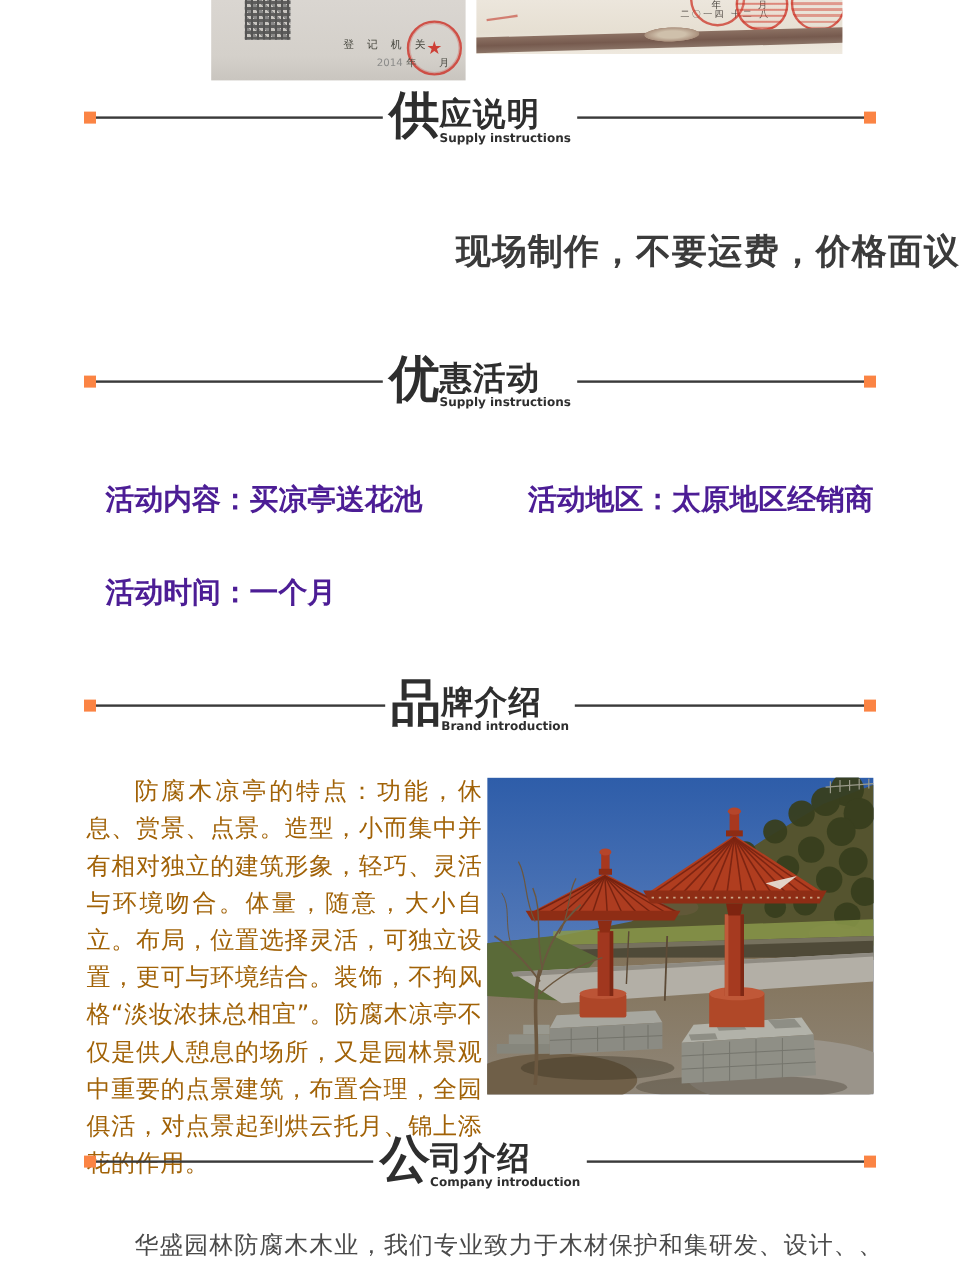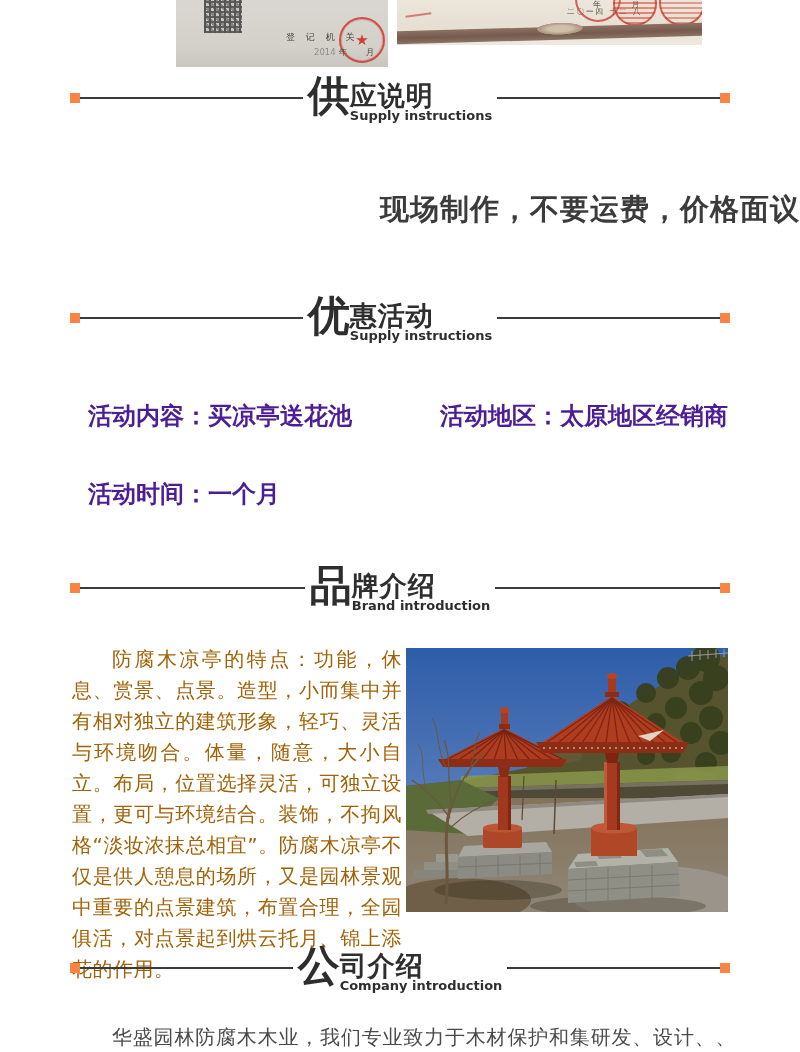--- a/index.html
+++ b/index.html
@@ -45,21 +45,21 @@
     border-bottom:2px solid rgba(195,60,45,.6);transform:rotate(-8deg);}
   
   .sec{position:absolute;left:0;right:0;height:44px;display:flex;align-items:center;
     padding:0 70px;box-sizing:border-box;}
   .sec .sq{width:10px;height:10px;background:#fb8444;flex:0 0 auto;}
   .sec .ln{flex:1 1 auto;height:2px;background:#3a3a3a;}
   .sec .ttl{display:flex;align-items:flex-start;margin:0 5px;white-space:nowrap;}
   .sec .big{font-size:42px;line-height:40px;font-weight:bold;color:#2e2e2e;}
   .sec .col{display:flex;flex-direction:column;margin-top:7px;}
   .sec .rest{font-size:27px;line-height:26px;font-weight:bold;color:#2e2e2e;letter-spacing:1px;}
-  .sec .sub{font-size:13px;line-height:11px;font-weight:bold;color:#2e2e2e;margin-top:1px;}
+  .sec .sub{font-size:10px;line-height:11px;font-weight:bold;color:#2e2e2e;margin-top:1px;}
   
   .supply-line{position:absolute;left:0;right:0;top:190px;text-align:right;
     font-size:29px;font-weight:bold;color:#3b3b3b;letter-spacing:1px;}
   .promo{position:absolute;left:88px;right:64px;top:400px;
     font-size:24px;font-weight:bold;color:#4c1d95;}
   .promo-row1{display:flex;}
   .promo-content{width:352px;flex:0 0 auto;}
   .promo-region{flex:1 1 auto;}
   .promo-time{margin-top:46px;}
   .brand-p{position:absolute;left:72px;top:624px;width:330px;

